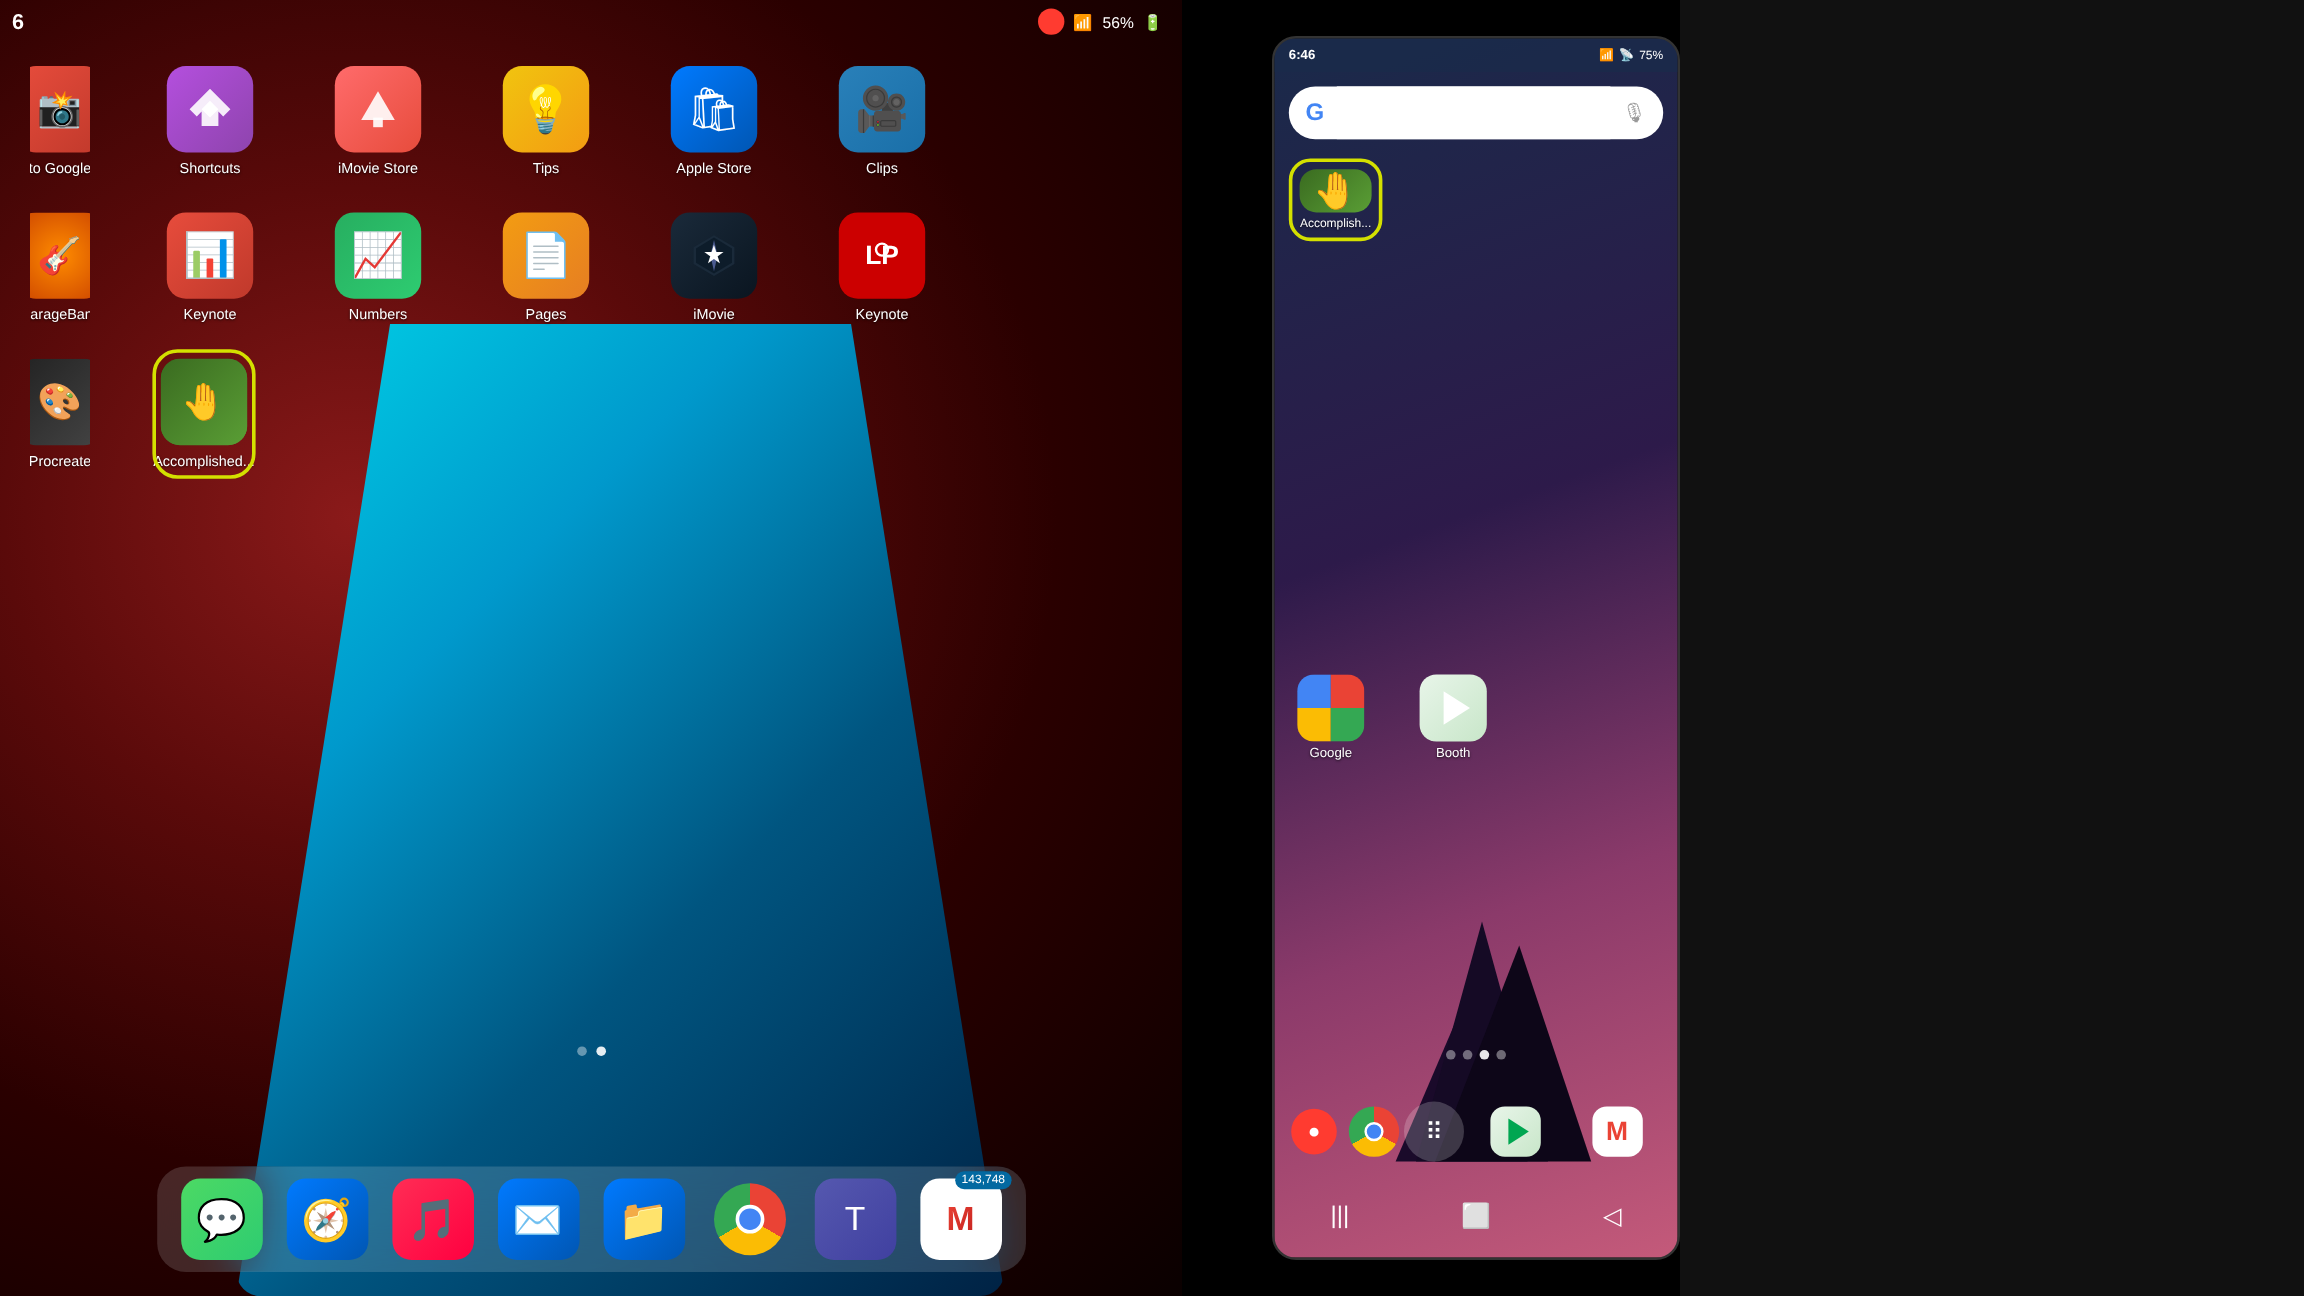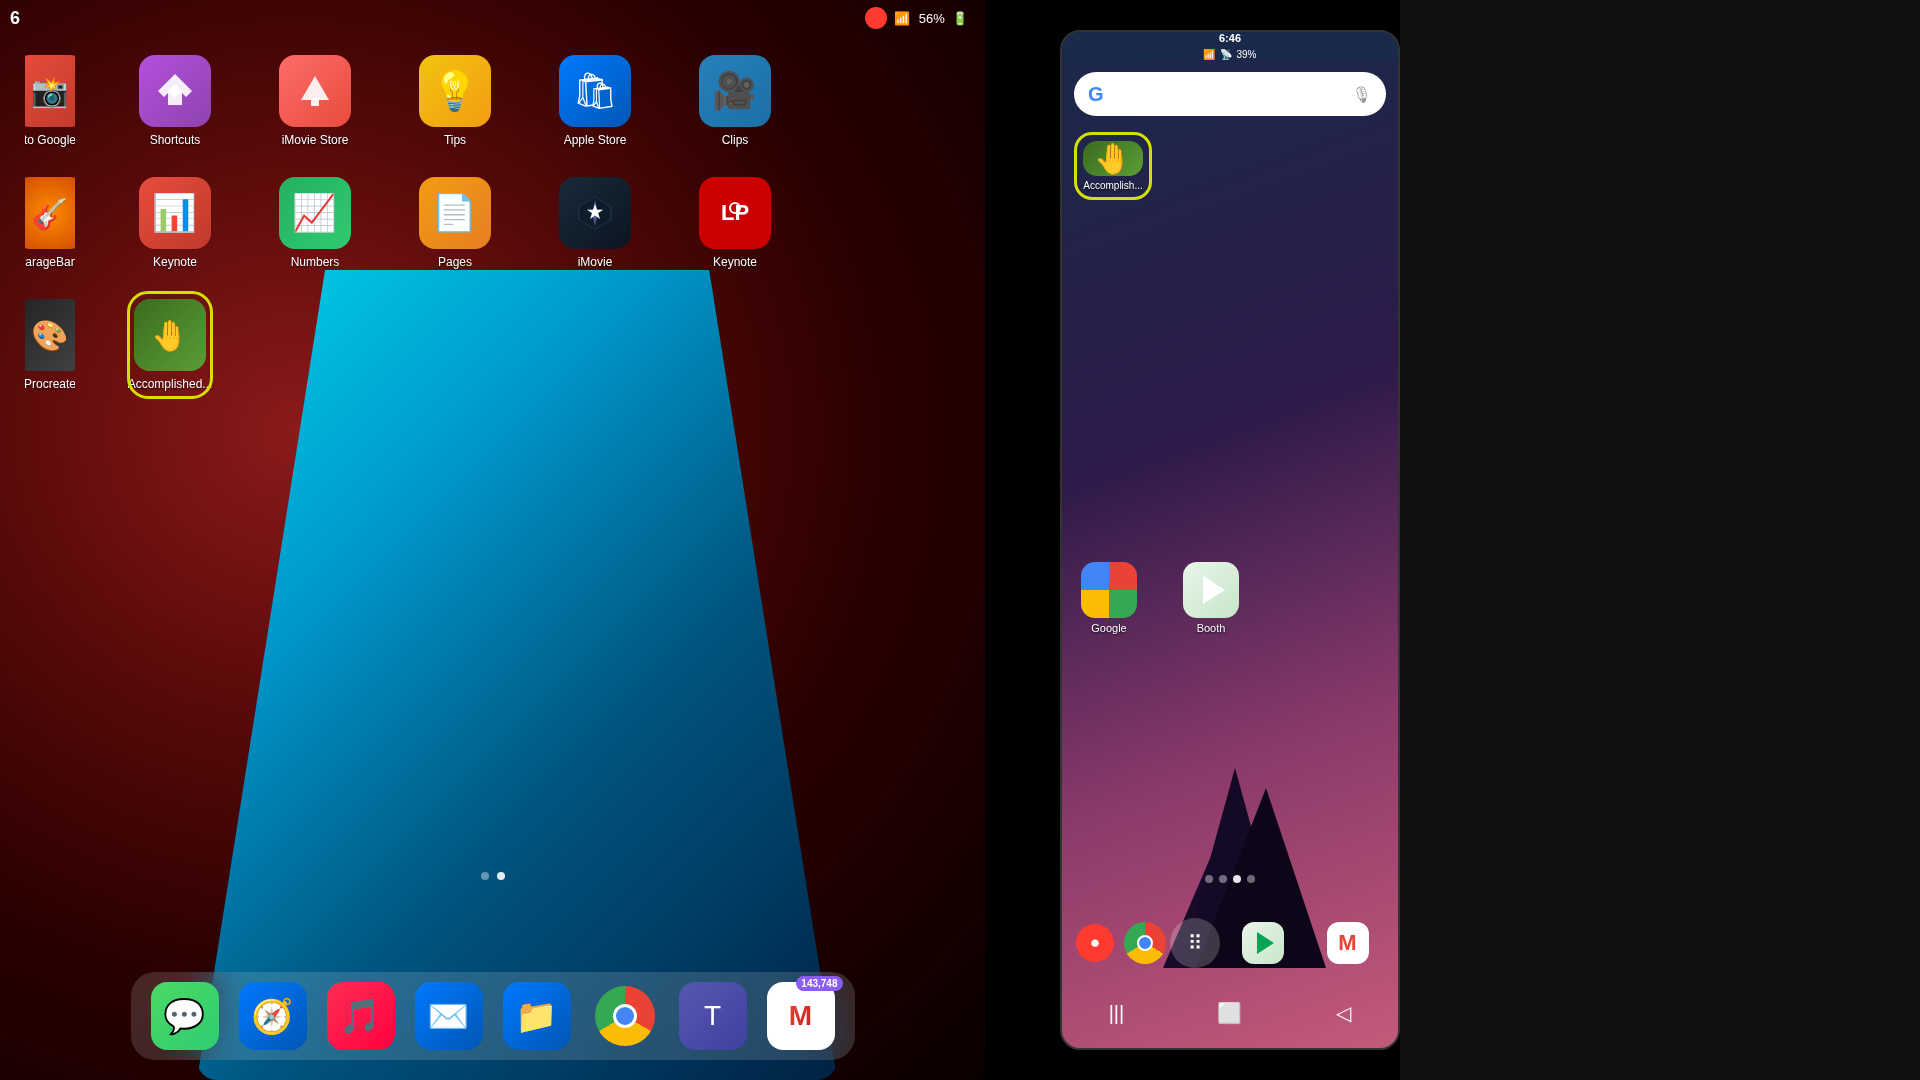--- a/index.html
+++ b/index.html
@@ -183,24 +183,24 @@
       justify-content: center;
       font-size: 34px;
       position: relative;
       cursor: pointer;
     }
 
     .badge {
       position: absolute;
       top: -6px;
       right: -8px;
-      background: #8b5cf6;
+      background: #0369a1;
       color: #fff;
       font-size: 10px;
-      font-weight: 700;
+      font-weight: 400;
       padding: 2px 5px;
       border-radius: 10px;
       min-width: 20px;
       text-align: center;
     }
 
     .bg-messages { background: linear-gradient(135deg, #4cd964, #2ecc71); }
     .bg-safari { background: linear-gradient(135deg, #007aff, #0056b3); }
     .bg-music { background: linear-gradient(135deg, #ff2d55, #ff0040); }
     .bg-mail { background: linear-gradient(135deg, #007aff, #0056b3); }
@@ -271,21 +271,20 @@
       right: 0;
       height: 28px;
       background: rgba(26, 42, 74, 0.8);
       display: flex;
       align-items: center;
       justify-content: space-between;
       padding: 0 12px;
       z-index: 10;
       color: #fff;
       font-size: 11px;
-      flex-direction: column;
     }
 
     .android-time {
       font-weight: 600;
     }
 
     .android-status-right {
       display: flex;
       gap: 4px;
       align-items: center;
@@ -785,21 +784,21 @@
     <div class="mountain-left"></div>
     <div class="mountain-center"></div>
     <div class="mountain-right"></div>
   </div>
 
   <div class="android-statusbar">
     <span class="android-time">6:46</span>
     <div class="android-status-right">
       <span>📶</span>
       <span>📡</span>
-      <span>39%</span>
+      <span>75%</span>
     </div>
   </div>
 
   <div class="android-search">
     <span class="g-logo">G</span>
     <input class="search-bar-input" type="text" style="">
     <span class="mic-icon">🎙</span>
   </div>
 
   <div class="android-accomplished">

